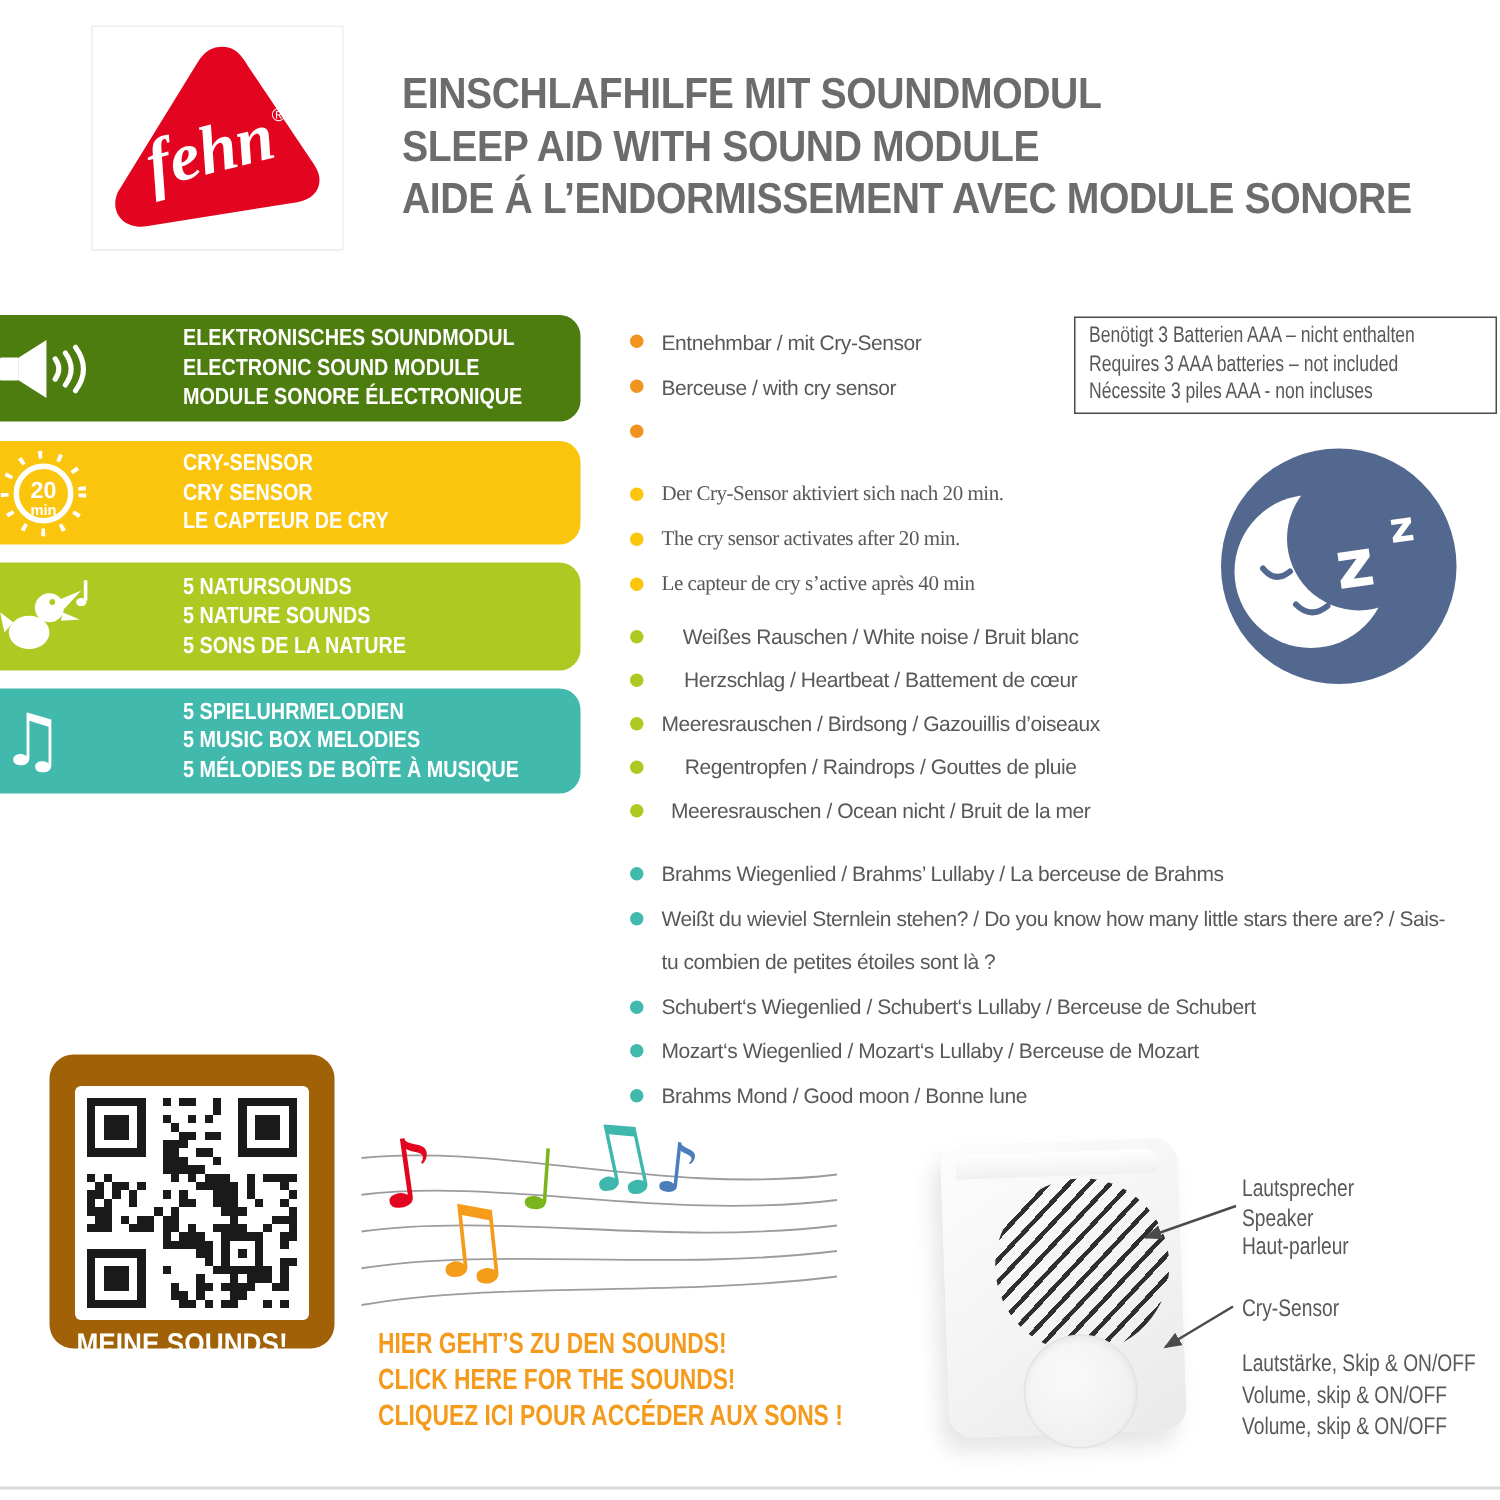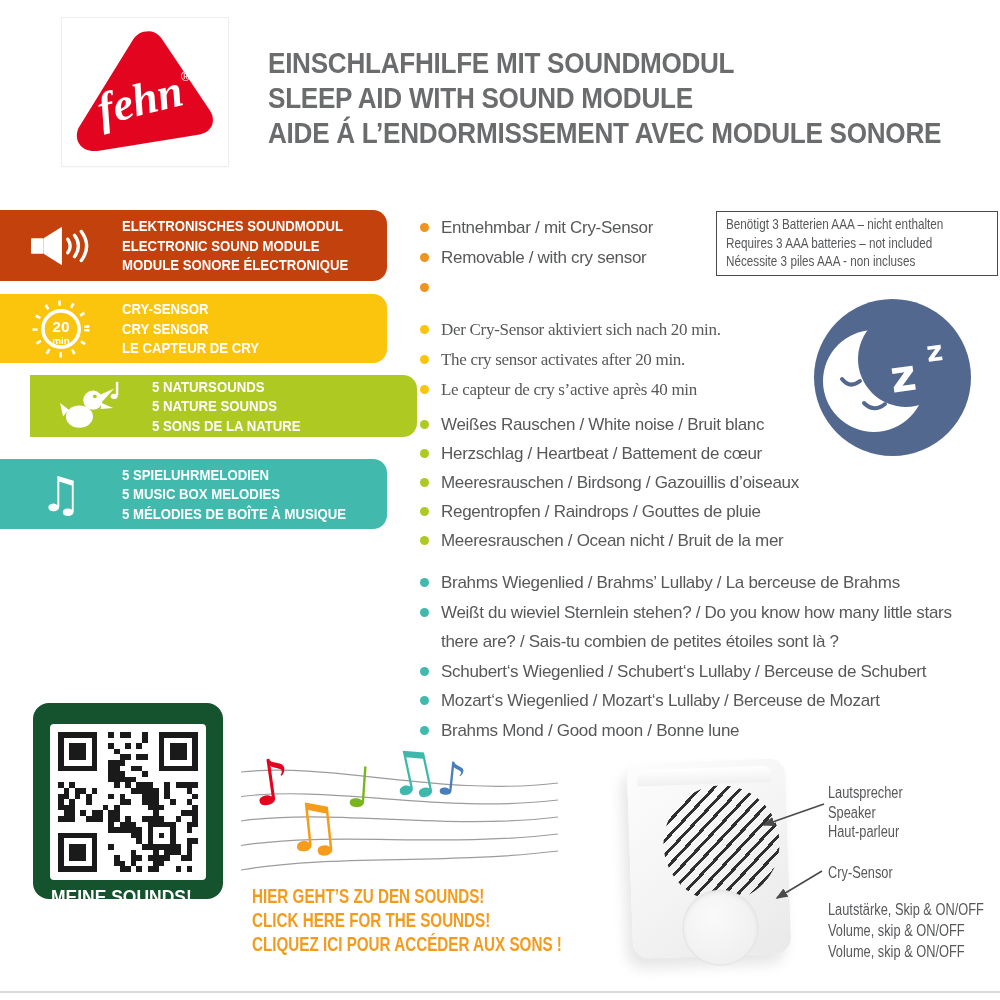--- a/index.html
+++ b/index.html
@@ -8,50 +8,50 @@
 
   
   .logo-card{position:absolute;left:62px;top:18px;width:166px;height:148px;background:#fff;
              box-shadow:0 0 0 1px #eeeeee,0 1px 2px rgba(0,0,0,.06);}
   .logo-card svg{position:absolute;left:7px;top:6px;}
   .title{position:absolute;left:268px;top:46px;font-size:29px;font-weight:bold;line-height:35px;
          color:#6b6c6e;transform:scaleX(.9);transform-origin:left top;white-space:nowrap;letter-spacing:-.3px;}
 
   
   .banner{position:absolute;left:0;width:387px;border-radius:0 14px 14px 0;display:flex;align-items:center;}
-  #b1{top:210px;height:71px;background:#c2410c;}
+  #b1{top:210px;height:71px;background:#4d7c0f;}
   #b2{top:294px;height:69px;background:#fbc40d;}
-  #b3{top:375px;height:62px;background:#afc923;margin-left:30px;}
+  #b3{top:375px;height:72px;background:#afc923;}
   #b4{top:459px;height:70px;background:#42b9ad;}
-  .b-icon{width:122px;flex:none;display:flex;justify-content:center;align-items:center;}
+  .b-icon{width:122px;flex:none;display:flex;justify-content:flex-start;align-items:center;}
   .b-text{font-weight:bold;color:#fff;font-size:15.5px;line-height:19.5px;white-space:nowrap;
           transform:scaleX(.85);transform-origin:left center;}
   .glyph-note{font-family:"DejaVu Sans",sans-serif;color:#fff;font-size:48px;line-height:1;}
 
   
-  .g{position:absolute;left:420px;font-size:17px;letter-spacing:-.3px;color:#57585a;}
+  .g{position:absolute;left:420px;font-size:14px;letter-spacing:-.3px;color:#57585a;}
   .bi{position:relative;padding-left:21px;}
   #g1 .bi{line-height:30px;} #g2 .bi{line-height:30px;font-family:Liberation Serif, serif;}
-  #g3 .bi{line-height:29px;} #g4 .bi{line-height:29.5px;}
+  #g3 .bi{line-height:29px;text-align:center;} #g4 .bi{line-height:29.5px;}
   #g1{top:213px;} #g2{top:315px;} #g3{top:410px;} #g4{top:568px;width:550px;}
   .dot{position:absolute;left:0;top:10px;width:9px;height:9px;border-radius:50%;}
   #g1 .dot{background:#f0941f;} #g2 .dot{background:#fbc40d;}
   #g3 .dot{background:#afc923;} #g4 .dot{background:#42b9ad;}
 
   
   .battery{position:absolute;left:716px;top:211px;width:262px;height:57px;border:1.5px solid #4b4b4d;
            padding:3px 9px;background:#fff;}
   .battery .bl{font-size:15px;line-height:18.5px;white-space:nowrap;transform:scaleX(.78);
                transform-origin:left top;color:#57585a;}
 
   
   .moon{position:absolute;left:814px;top:299px;width:157px;height:157px;border-radius:50%;background:#53688e;}
 
   
-  .qr-card{position:absolute;left:33px;top:703px;width:190px;height:196px;border-radius:16px;background:#14532d;}
+  .qr-card{position:absolute;left:33px;top:703px;width:190px;height:196px;border-radius:16px;background:#a16207;}
   .qr-white{position:absolute;left:17px;top:21px;width:156px;height:156px;background:#fff;border-radius:4px;
             display:flex;align-items:center;justify-content:center;}
   .qr-lines{position:absolute;left:18px;top:181px;font-size:19px;font-weight:bold;color:#fff;line-height:25.5px;
             white-space:nowrap;transform:scaleX(.92);transform-origin:left top;}
 
   
   .staff{position:absolute;left:233px;top:745px;}
   .note{position:absolute;font-family:"DejaVu Sans",sans-serif;font-weight:bold;line-height:1;}
   #n1{left:252px;top:752px;font-size:62px;color:#e3051f;transform:rotate(-8deg);}
   #n2{left:283px;top:795px;font-size:66px;color:#f59c1b;transform:rotate(-6deg);}
@@ -161,21 +161,21 @@
     <span class="b-icon glyph-note">♫</span>
     <div class="b-text">
       <div>5 SPIELUHRMELODIEN</div>
       <div>5 MUSIC BOX MELODIES</div>
       <div>5 MÉLODIES DE BOÎTE À MUSIQUE</div>
     </div>
   </div>
 
   <div class="g" id="g1">
     <div class="bi"><span class="dot"></span><span>Entnehmbar / mit Cry-Sensor</span></div>
-    <div class="bi"><span class="dot"></span><span>Removable / with cry sensor</span></div>
+    <div class="bi"><span class="dot"></span><span>Berceuse / with cry sensor</span></div>
     <div class="bi"><span class="dot"></span></div>
   </div>
 
   <div class="g" id="g2">
     <div class="bi"><span class="dot"></span><span>Der Cry-Sensor aktiviert sich nach 20 min.</span></div>
     <div class="bi"><span class="dot"></span><span>The cry sensor activates after 20 min.</span></div>
     <div class="bi"><span class="dot"></span><span>Le capteur de cry s’active après 40 min</span></div>
   </div>
 
   <div class="g" id="g3">

